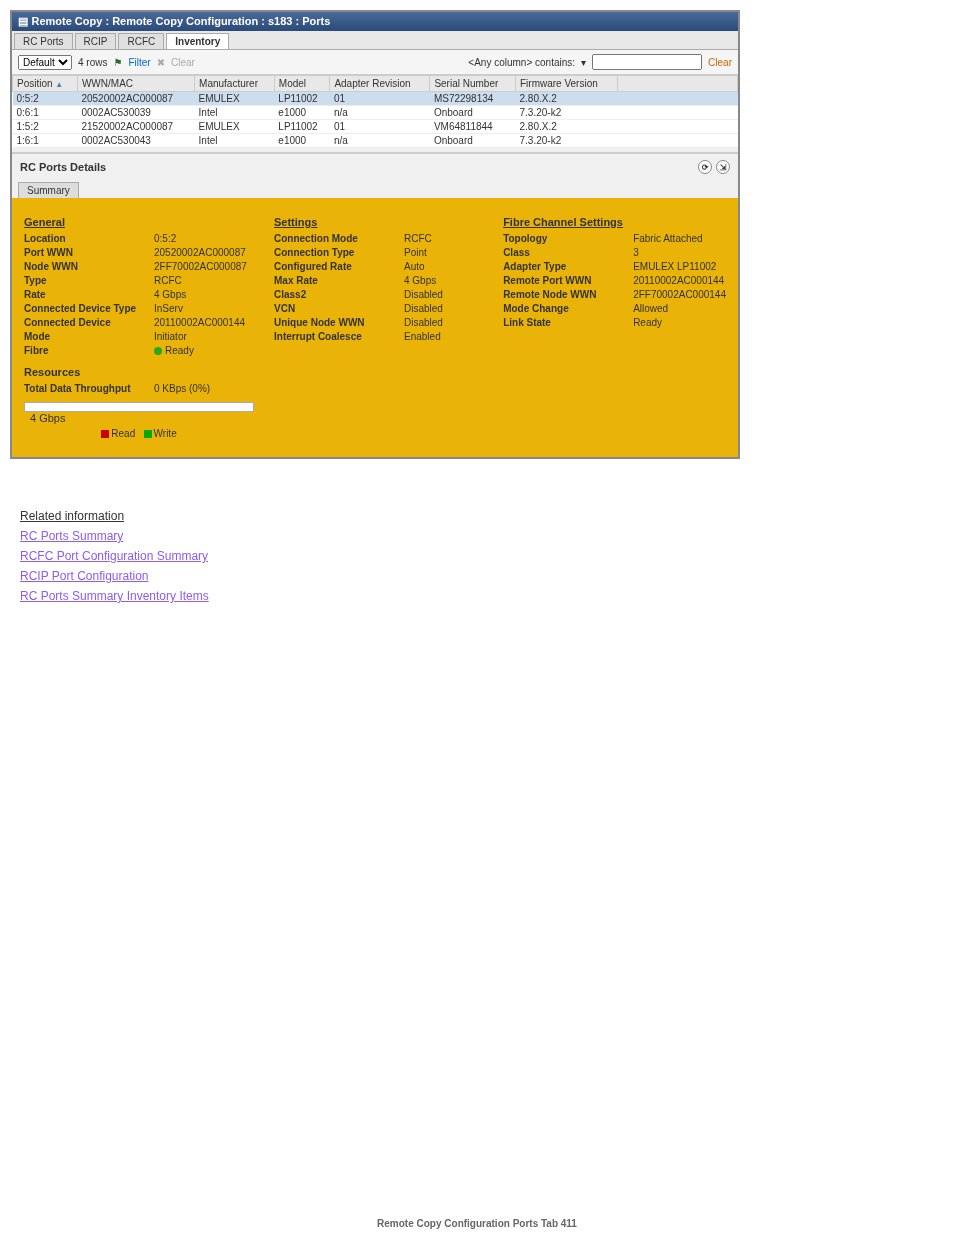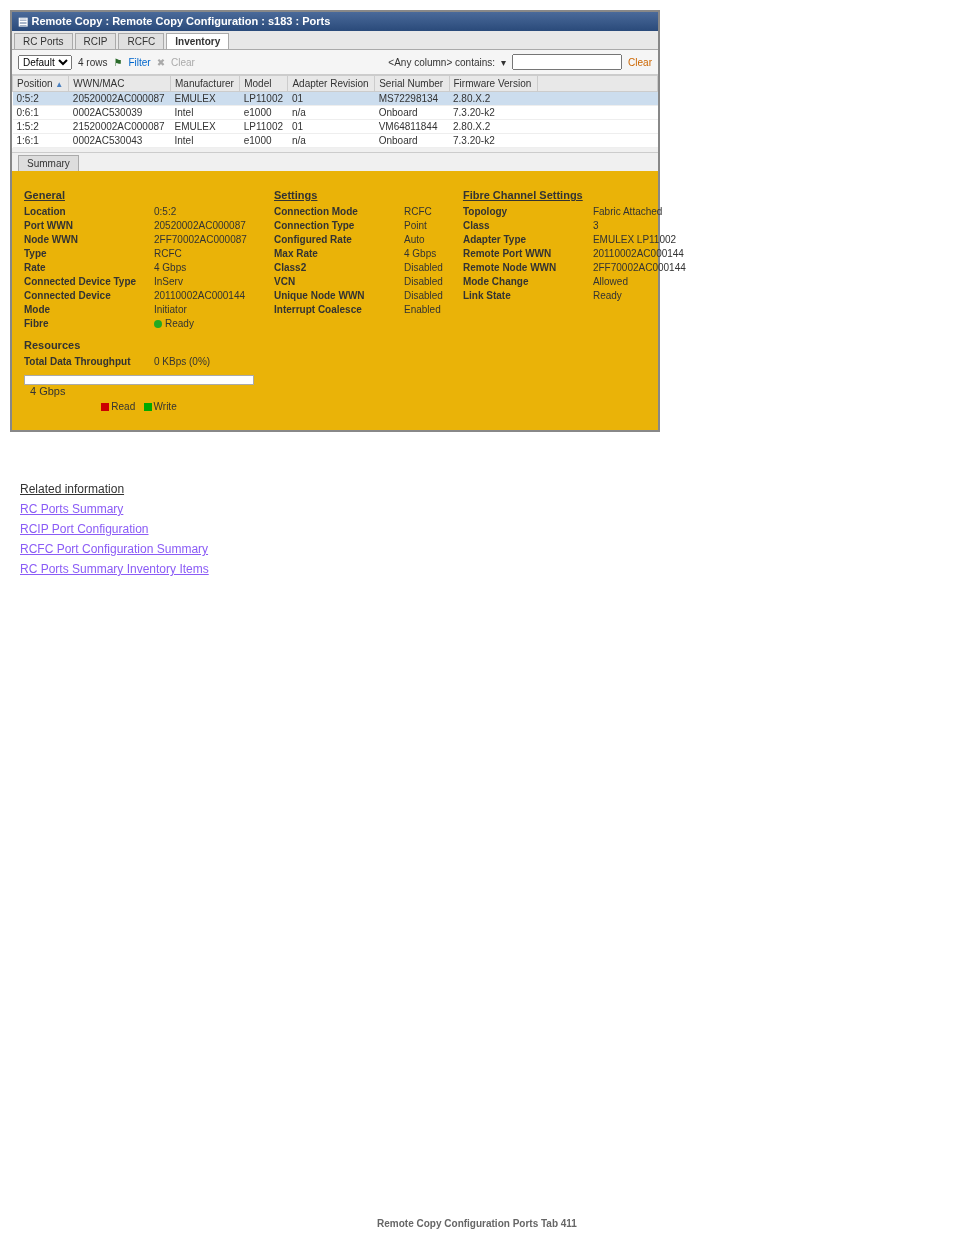--- a/index.html
+++ b/index.html
@@ -1,17 +1,17 @@
 <!DOCTYPE html>
 <html><head>
 <meta charset="utf-8">
 <style>
   * { box-sizing: border-box; margin: 0; padding: 0; }
   body { font-family: Arial, sans-serif; font-size: 11px; color: #333; background: #fff; }
-  .window { border: 2px solid #888; margin: 10px; width: 650px; background: #f0f0f0; }
+  .window { border: 2px solid #888; margin: 10px; width: 730px; background: #f0f0f0; }
   .titlebar { background: linear-gradient(#4a6a9a, #2a4a7a); color: #fff; padding: 3px 6px; font-size: 11px; font-weight: bold; }
   .tabs { display: flex; background: #e8e8e8; border-bottom: 1px solid #aaa; padding: 2px 2px 0 2px; }
   .tab { border: 1px solid #aaa; border-bottom: none; padding: 2px 8px; margin-right: 2px; background: #e0e0e0; cursor: pointer; font-size: 10px; }
   .tab.active { background: #fff; font-weight: bold; }
   .toolbar { display: flex; align-items: center; padding: 4px 6px; gap: 6px; background: #f5f5f5; border-bottom: 1px solid #ccc; font-size: 10px; }
   .toolbar select { font-size: 10px; }
   .toolbar input[type=text] { font-size: 10px; height: 16px; }
   .link { color: #0066cc; cursor: pointer; }
   .link.disabled { color: #aaa; cursor: default; }
   .spacer { flex: 1; }
@@ -125,20 +125,27 @@
           <td>n/a</td>
           <td>Onboard</td>
           <td>7.3.20-k2</td>
           <td></td>
         </tr>
       </tbody>
   </table>
 
   <div class="hr"></div>
 
+  <div class="section-hdr">
+    <span>RC Ports Details</span>
+    <span class="icons">
+      <span class="circle-btn">⟳</span>
+      <span class="circle-btn">⇲</span>
+    </span>
+  </div>
   <div>
     <span class="subtab">Summary</span>
   </div>
 
   <div class="details">
 
     <div class="col">
       <div class="colhdr">General</div>
       <div id="general-list">
           <div class="kv">
@@ -266,21 +273,21 @@
           </div>
         </div>
     </div>
   </div>
 </div>
 
 <div class="post-content">
   <div style="text-decoration:underline; margin:30px 0 6px 0;">Related information</div>
   <div id="rel-links">
       <a class="post-link" href="#">RC Ports Summary</a>
+      <a class="post-link" href="#">RCFC Port Configuration Summary</a>
       <a class="post-link" href="#">RCIP Port Configuration</a>
-      <a class="post-link" href="#">RCFC Port Configuration Summary</a>
       <a class="post-link" href="#">RC Ports Summary Inventory Items</a>
     </div>
 </div>
 
 <div class="page-footer">
   <span>Remote Copy Configuration Ports Tab    411</span>
 </div>
 
 </body></html>

